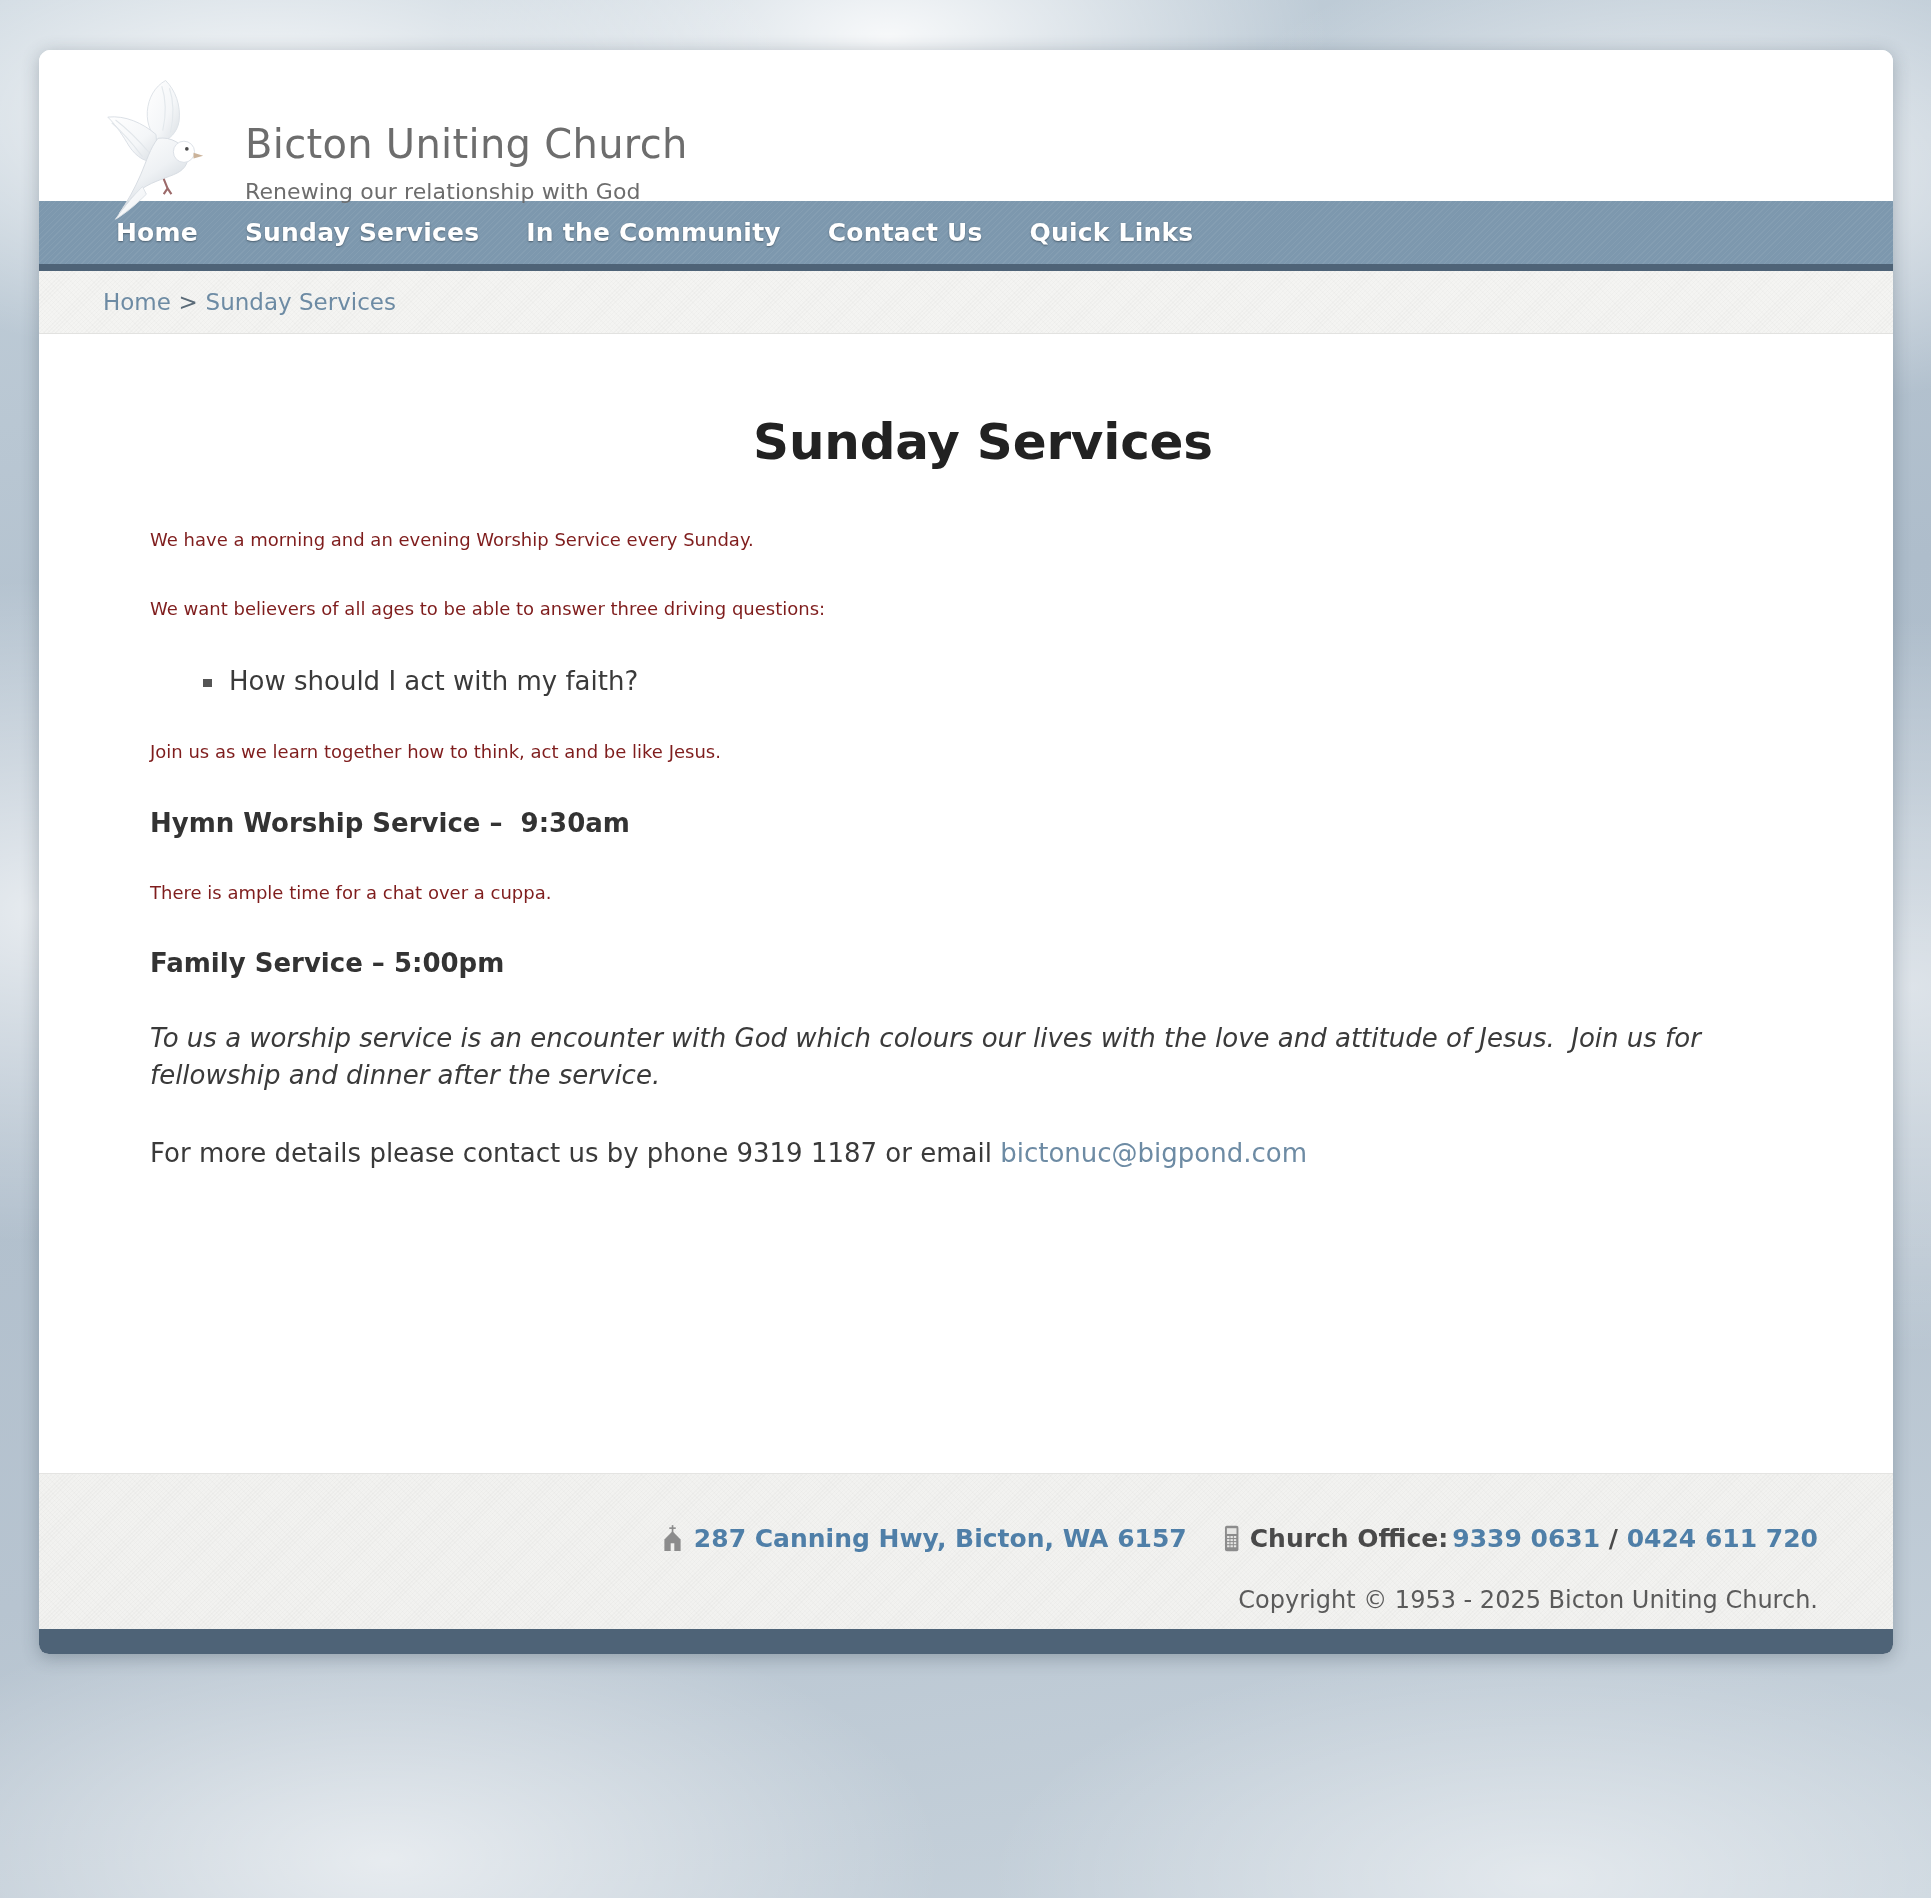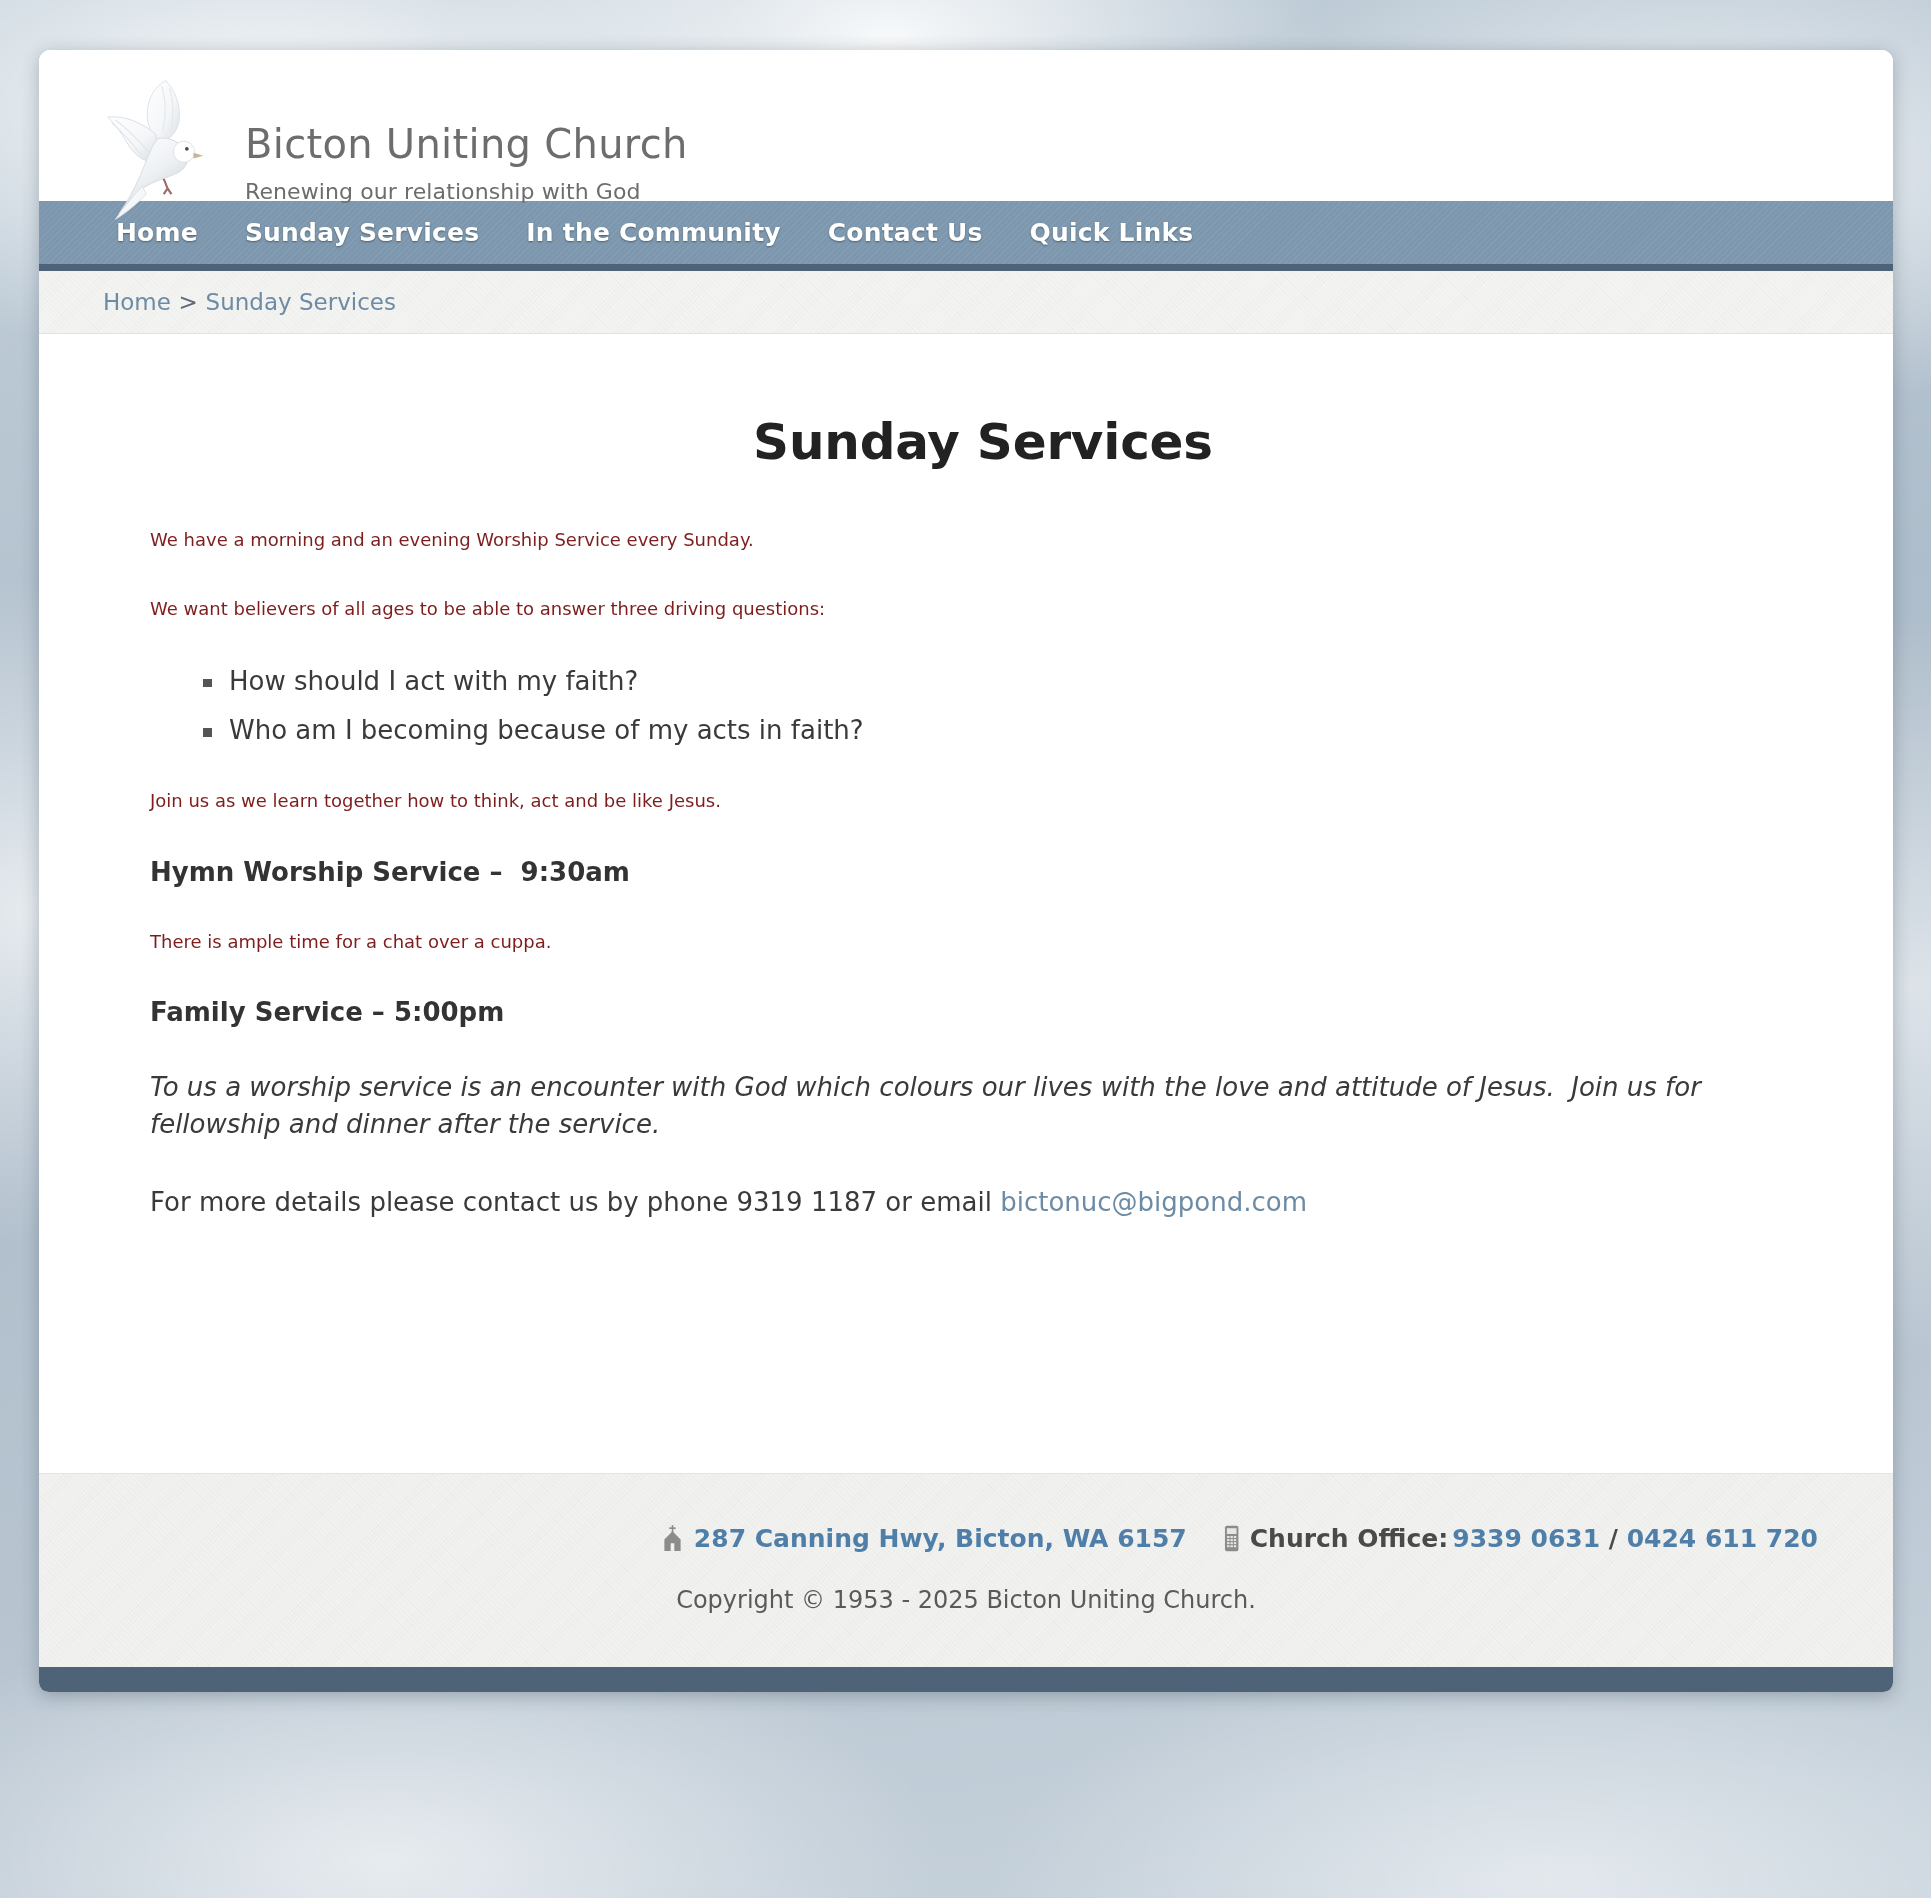--- a/index.html
+++ b/index.html
@@ -204,22 +204,22 @@
     cursor: pointer;
   }
 
   
   .site-footer {
     background-color: #f2f2f0;
     background-image:
       repeating-linear-gradient(135deg, rgba(0,0,0,0.020) 0px, rgba(0,0,0,0.020) 1px, rgba(0,0,0,0) 1px, rgba(0,0,0,0) 2.9px),
       repeating-linear-gradient(45deg, rgba(0,0,0,0.013) 0px, rgba(0,0,0,0.013) 1px, rgba(0,0,0,0) 1px, rgba(0,0,0,0) 3.9px);
     border-top: 1px solid #e4e4e2;
-    padding: 50px 75px 53px 75px;
-    text-align: center;
+    padding: 50px 75px 15px 75px;
+    text-align: right;
   }
   .footer-contact {
     display: flex;
     justify-content: flex-end;
     align-items: center;
     margin-bottom: 33px;
   }
   .fc-group {
     display: flex;
     align-items: center;
@@ -330,21 +330,20 @@
   <main class="content">
 
     <h1 class="page-title">Sunday Services</h1>
 
     <p class="body-p">We have a morning and an evening Worship Service every Sunday.</p>
 
     <p class="body-p">We want believers of all ages to be able to answer three driving questions:</p>
 
     <ul class="q-list">
       <li>How should I act with my faith?</li>
-      <li>Who am I becoming because of my acts in faith?</li>
     </ul>
 
     <p class="body-p">Join us as we learn together how to think, act and be like Jesus.</p>
 
     <p class="service-heading">Hymn Worship Service –  9:30am</p>
 
     <p class="body-p">There is ample time for a chat over a cuppa.</p>
 
     <p class="service-heading">Family Service – 5:00pm</p>
 

